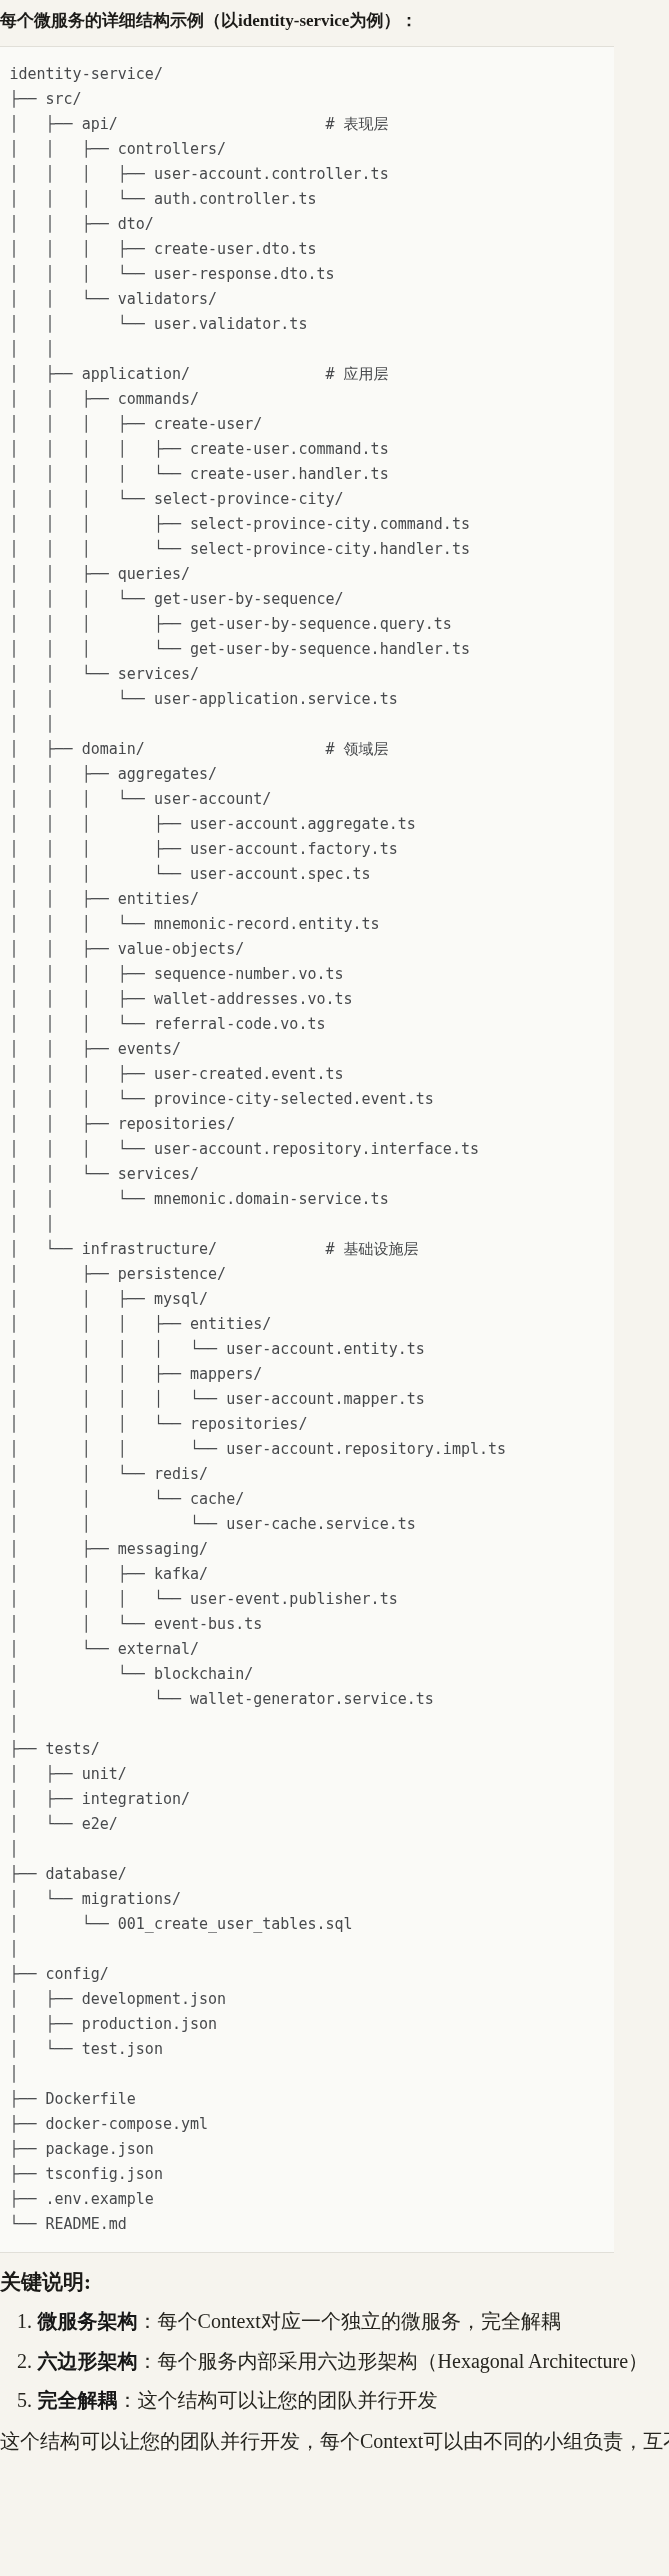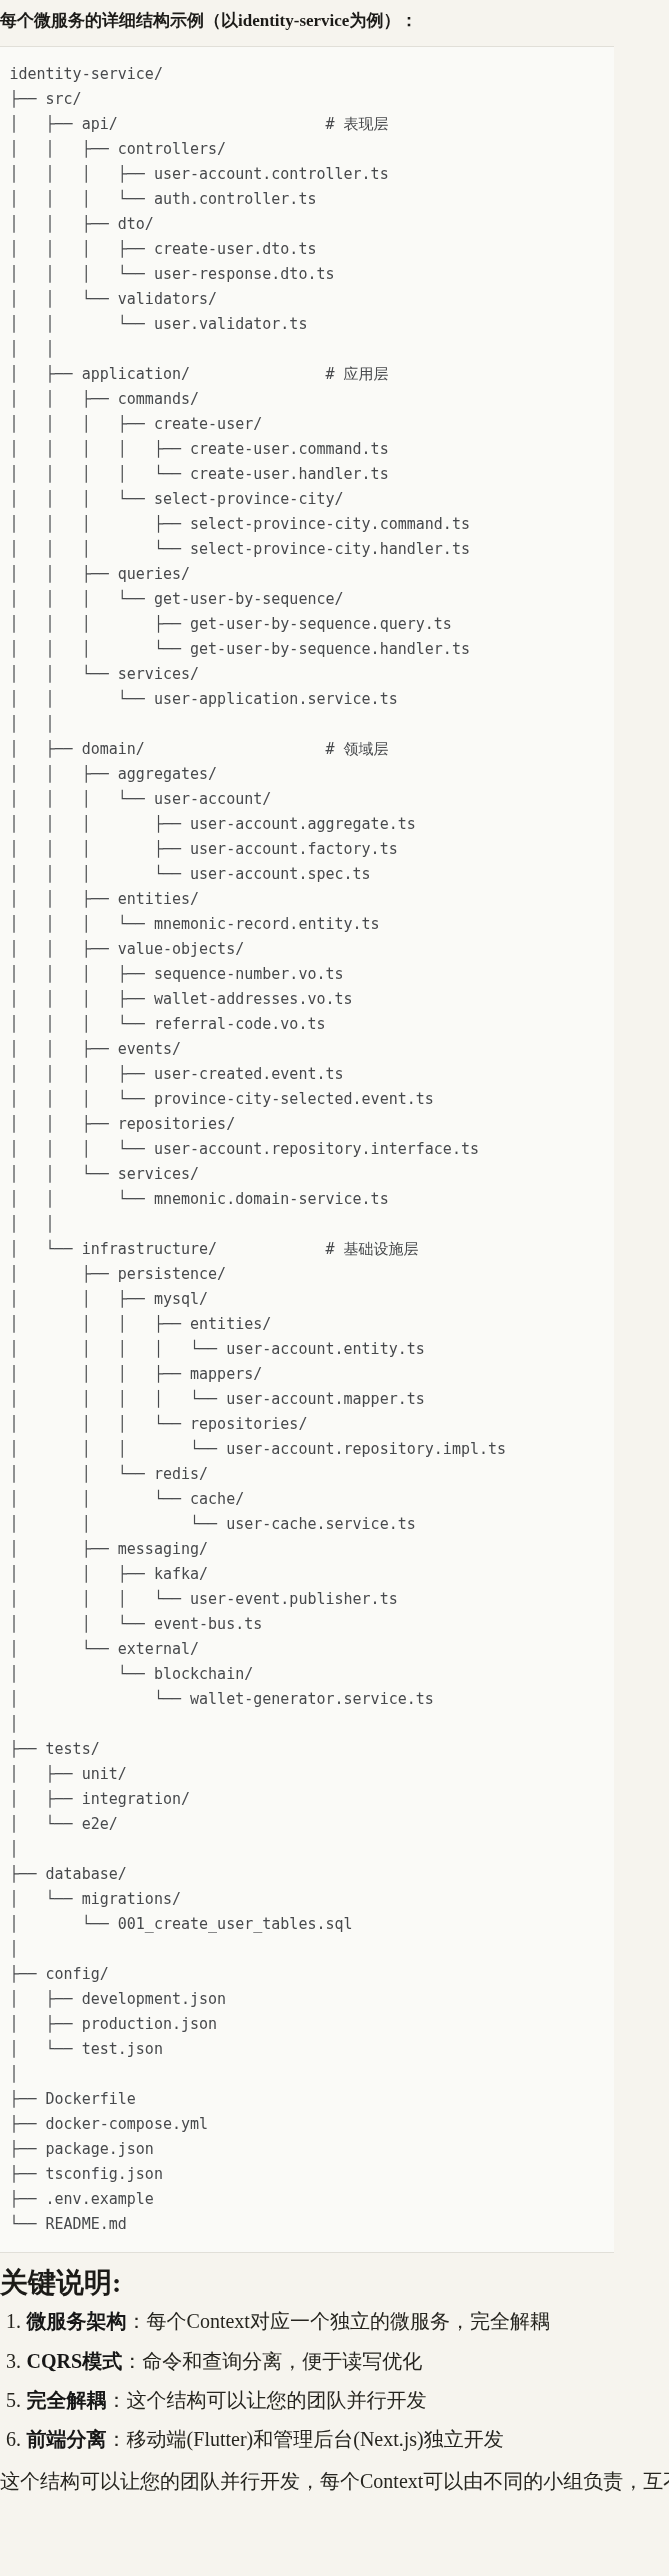--- a/index.html
+++ b/index.html
@@ -32,27 +32,27 @@
     padding:15px 9.4px 15px 9.4px;
     font-family:"DejaVu Sans Mono","Liberation Mono",monospace;
     font-size:15px;line-height:25px;
     color:var(--tree-color);
     white-space:pre;
     overflow:hidden;
   }
   pre.tree code{font-family:inherit;}
   .notes-heading{
     margin:13.8px 0 0 0;
-    font-size:28px;line-height:33px;font-weight:700;
+    font-size:21px;line-height:33px;font-weight:700;
     color:var(--heading-color);
   }
   .notes-list{margin:6.9px 0 0 0;padding:0;}
   .note-item{
     font-size:20px;line-height:30px;
-    margin:0 0 9.4px 0;padding-left:6px;
+    margin:0 0 9.4px 0;padding-left:17px;
     white-space:nowrap;
     color:var(--body-color);
   }
   .note-item .num{margin-right:5.6px;}
   .note-item .label{font-weight:700;color:#171717;}
   .footer-note{
     margin:11.3px 0 0 0;
     font-size:20px;line-height:30px;
     white-space:nowrap;
     color:var(--body-color);
@@ -151,29 +151,26 @@
 ├── .env.example
 └── README.md</code></pre>
 
 <h3 class="notes-heading">关键说明:</h3>
 
 <div class="notes-list">
   <div class="note-item">
     <span class="num">1.</span><span class="label">微服务架构</span><span class="text">：每个Context对应一个独立的微服务，完全解耦</span>
   </div>
 
+  <div class="note-item">
+    <span class="num">2.</span><span class="label">六边形架构</span><span class="text">：每个服务内部采用六边形架构（Hexagonal Architecture）</span>
+  </div>
 
-  <div class="note-item">
-    <span class="num">3.</span><span class="label">CQRS模式</span><span class="text">：命令和查询分离，便于读写优化</span>
-  </div>
 
 
   <div class="note-item">
     <span class="num">5.</span><span class="label">完全解耦</span><span class="text">：这个结构可以让您的团队并行开发</span>
   </div>
 
-  <div class="note-item">
-    <span class="num">6.</span><span class="label">前端分离</span><span class="text">：移动端(Flutter)和管理后台(Next.js)独立开发</span>
-  </div>
 </div>
 
 <p class="footer-note">这个结构可以让您的团队并行开发，每个Context可以由不同的小组负责，互不干扰。</p>
 
 
 </body></html>

